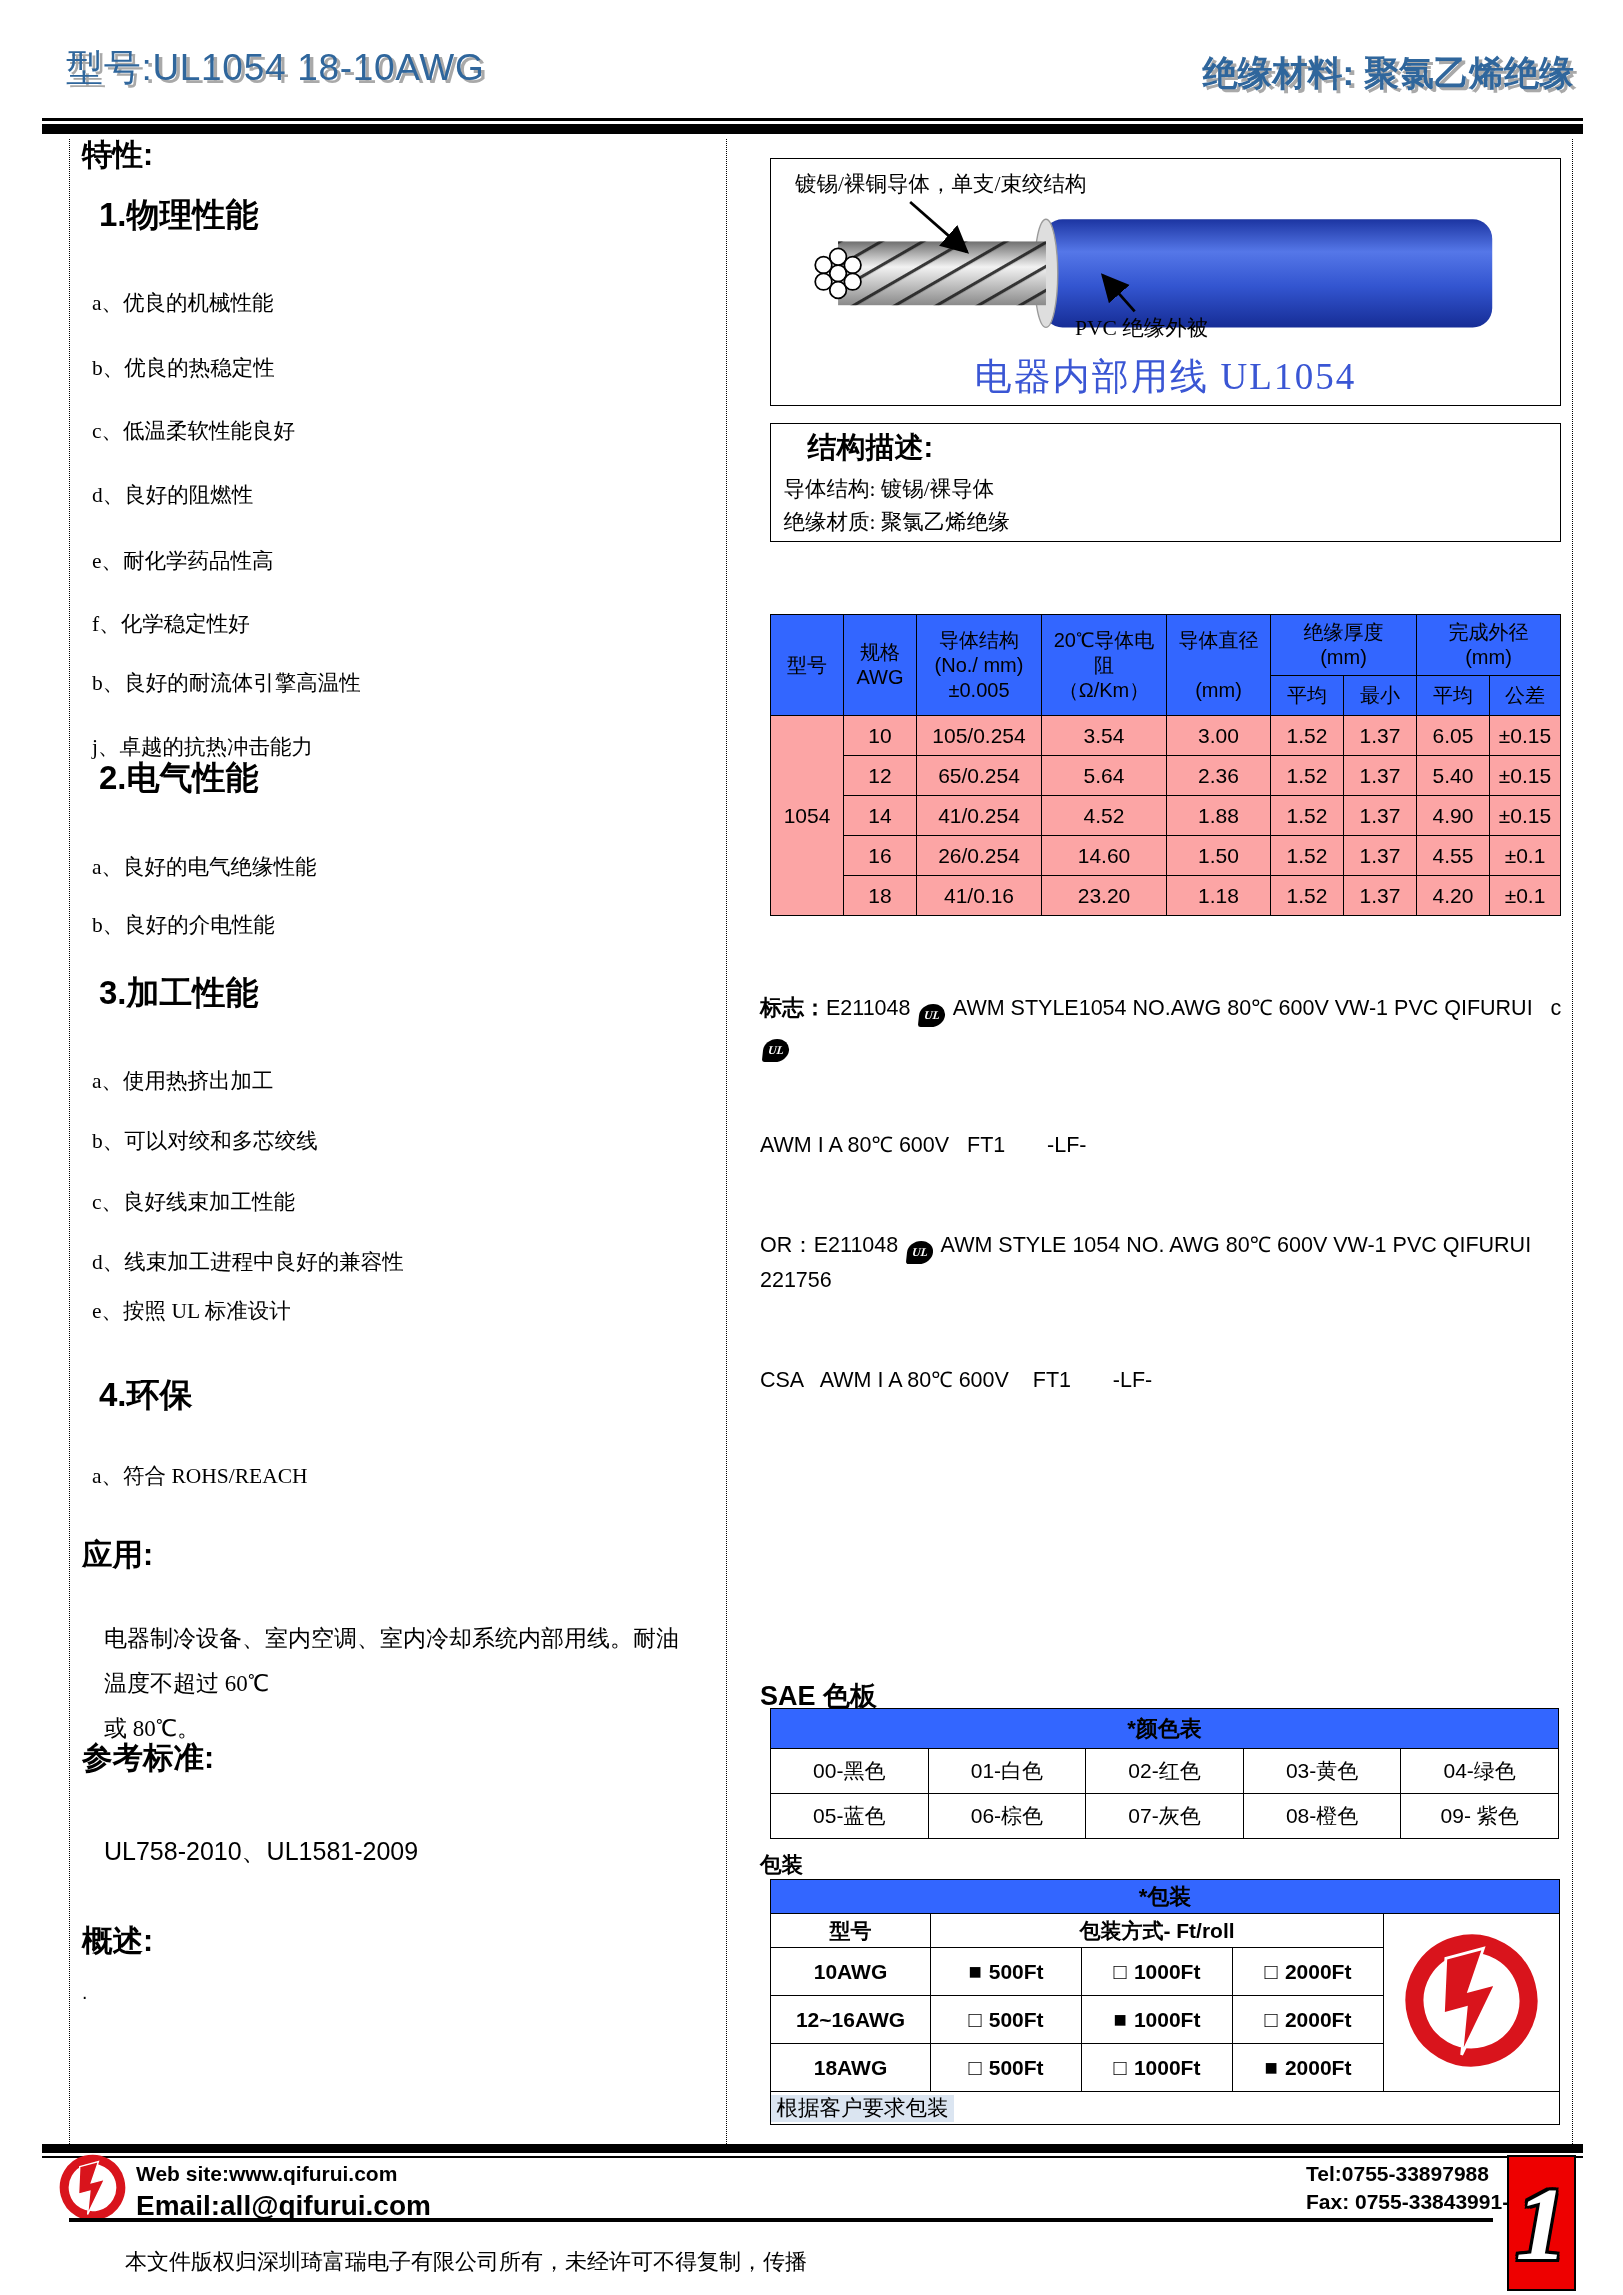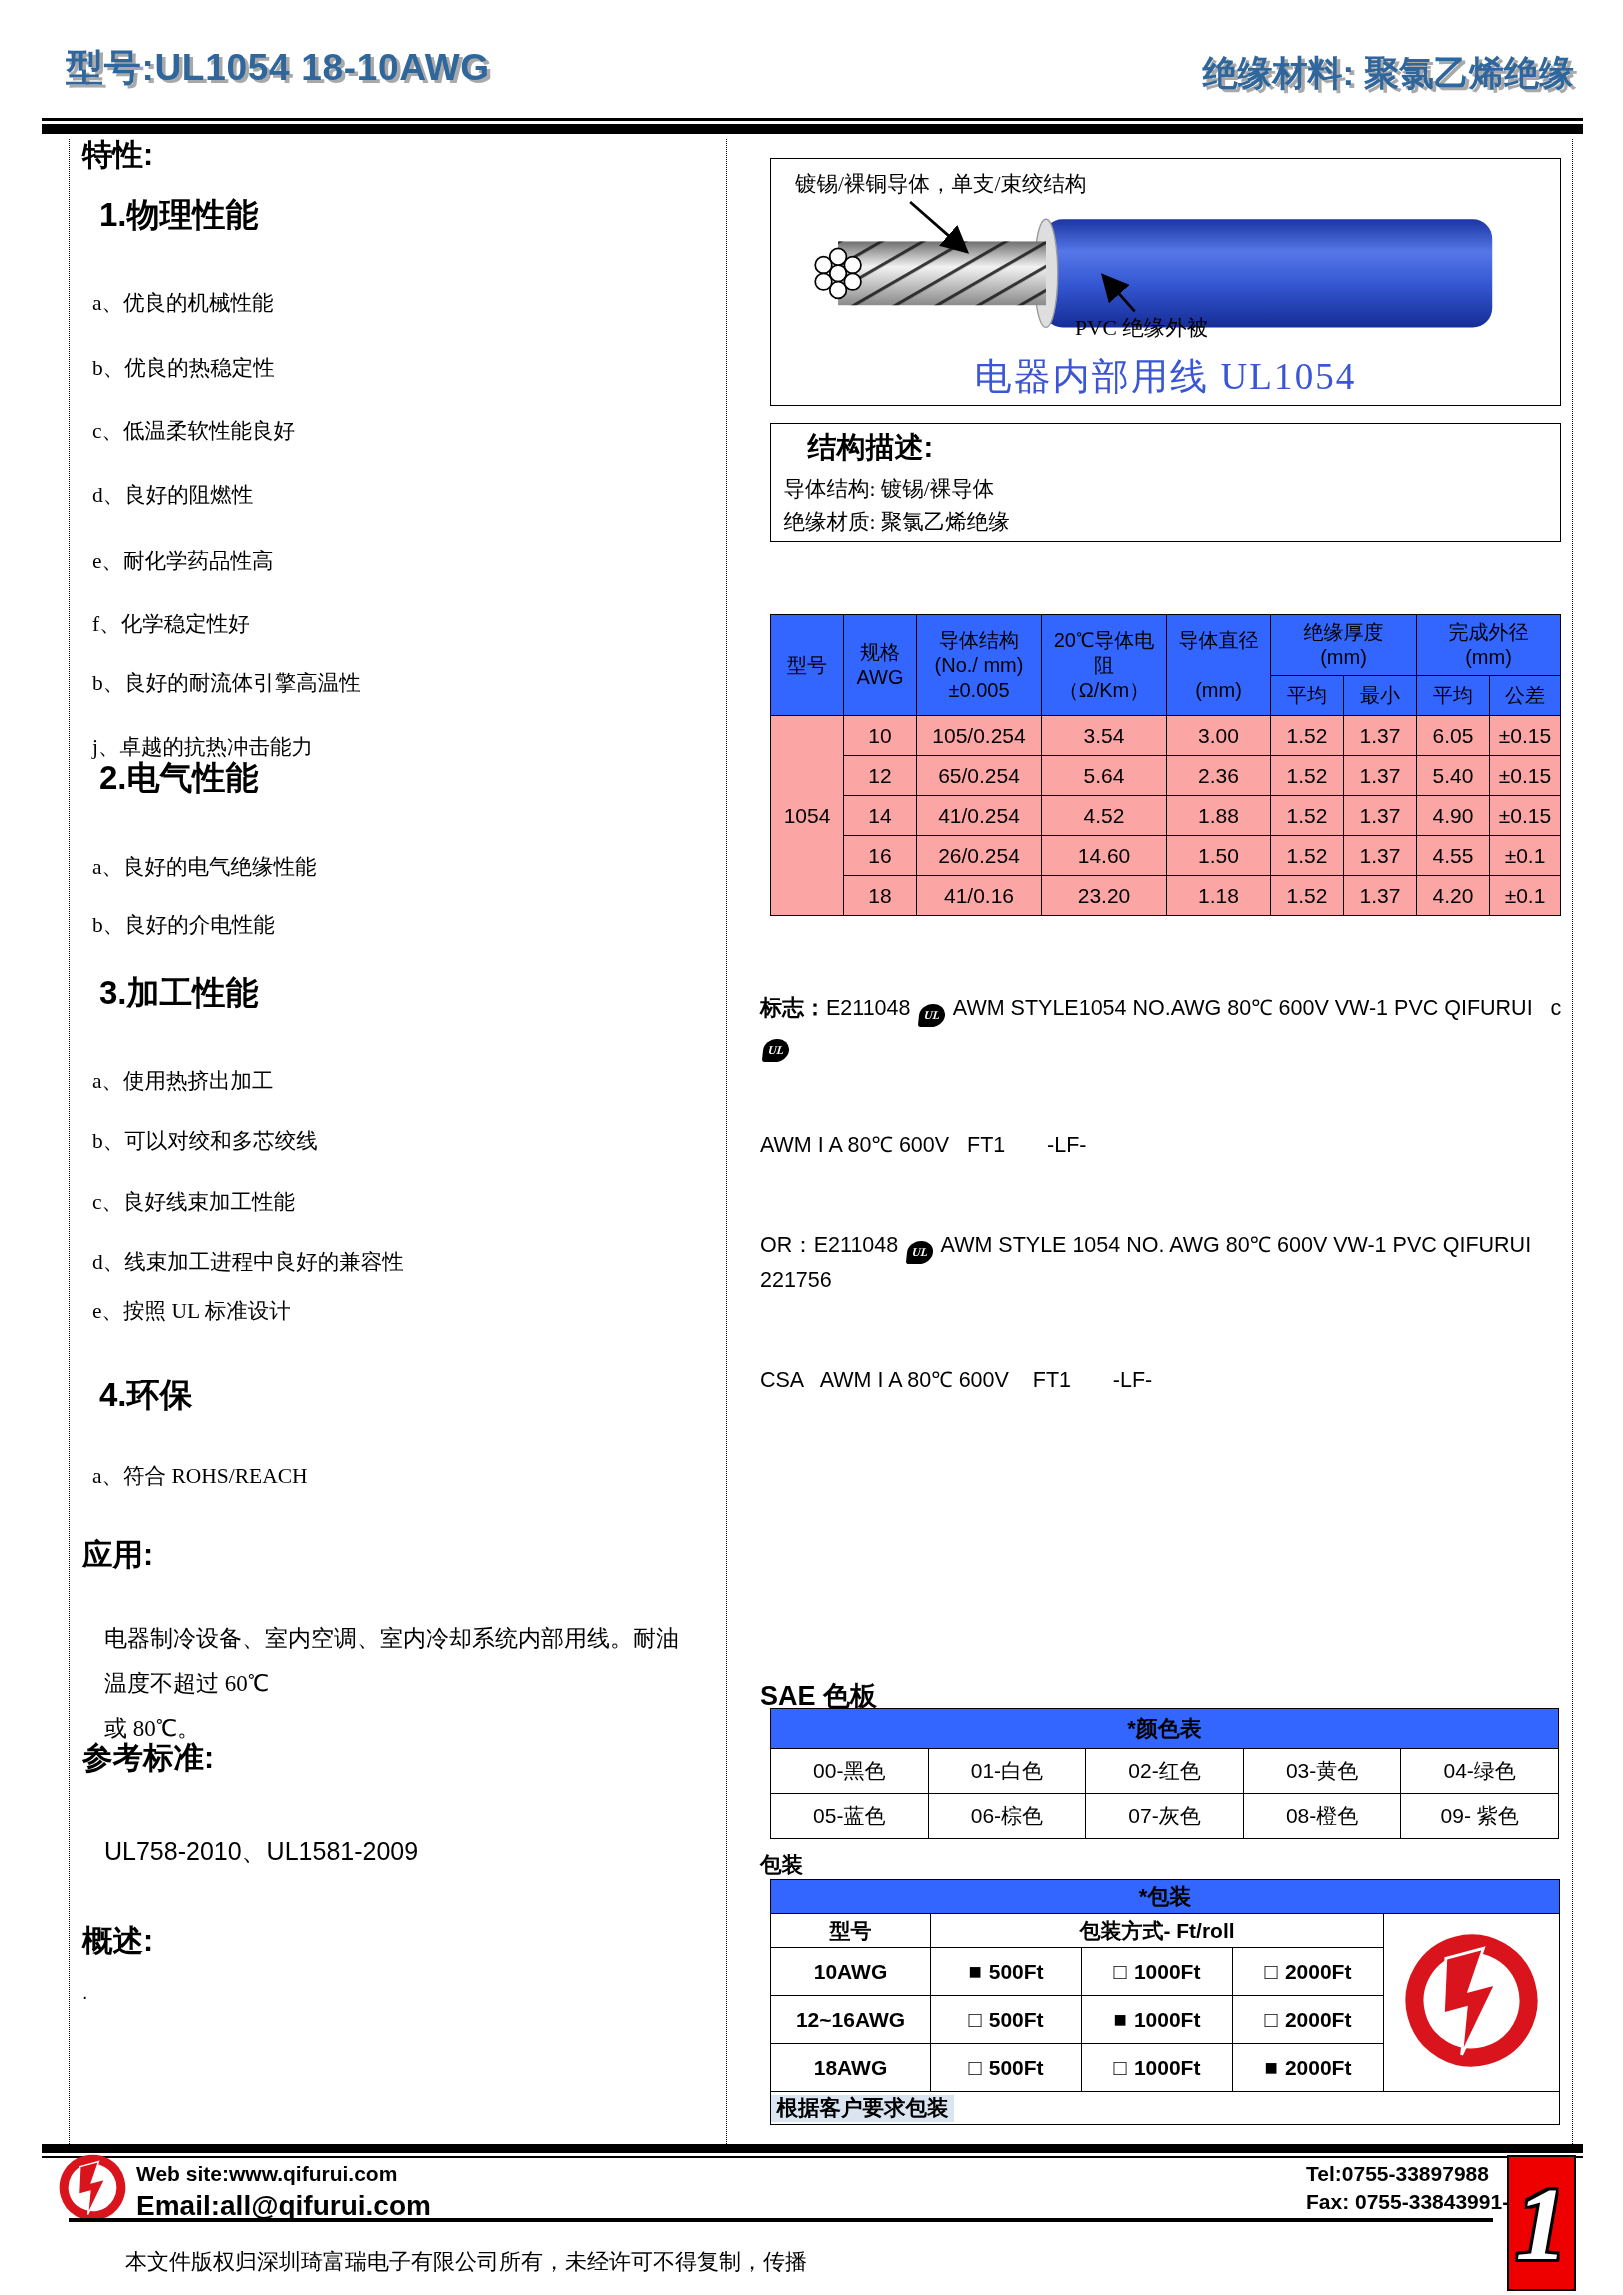--- a/index.html
+++ b/index.html
@@ -1,19 +1,19 @@
 <!DOCTYPE html>
 <html style="font-size:11px"><head>
 <meta charset="utf-8">
 <style>
   html,body{margin:0;padding:0;background:#fff;}
   #page{position:relative;width:1623px;height:2295px;background:#fff;overflow:hidden;
         font-family:"Liberation Sans",sans-serif;color:#000;}
   
-  .hdr-left{position:absolute;left:66px;top:43px;font-size:37px;font-weight:bold;
+  .hdr-left{position:absolute;left:66px;top:43px;font-size:37px;font-weight:normal;
     color:#2F669C;text-shadow:3.5px 2.8px 0 #A9A9A9;letter-spacing:0.7px;}
   .hdr-right{position:absolute;right:49px;top:50px;font-size:35px;font-weight:bold;
     color:#2F669C;text-shadow:3.5px 2.8px 0 #A9A9A9;}
   .hdr-rule{position:absolute;left:42px;width:1541px;top:118px;}
   .hdr-rule .thin{height:2.8px;background:#000;}
   .hdr-rule .gap{height:3.5px;}
   .hdr-rule .thick{height:9.7px;background:#000;}
   
   .vdot{position:absolute;top:139px;height:2005px;width:0;border-left:1.4px dotted #000;}
   
@@ -59,21 +59,21 @@
   .ctable th,.ctable td{border:1.4px solid #000;text-align:center;font-size:21px;padding:0;}
   .ctable th{background:#3366FF;height:39px;font-size:22px;}
   .ctable td{height:44px;background:#fff;}
   .pk-label{position:absolute;left:760px;top:1850px;font-size:21.5px;font-weight:bold;}
   .ptable{position:absolute;left:770px;top:1879px;width:789px;table-layout:fixed;}
   .ptable th,.ptable td{border:1.4px solid #000;text-align:center;font-size:21px;padding:0;}
   .ptable .pt-title{background:#3366FF;height:33px;font-size:22px;font-weight:bold;}
   .ptable .pt-sub{height:33px;font-weight:bold;background:#fff;}
   .ptable td{height:47px;background:#fff;font-weight:bold;}
   .ptable .chk{font-size:22px;margin-right:7px;}
-  .ptable .note-row td{height:32px;text-align:left;font-weight:bold;}
+  .ptable .note-row td{height:32px;text-align:left;font-weight:normal;}
   .note-hl{background:#DBE5F1;font-family:"Liberation Serif",serif;font-size:21.5px;padding:1.4px 5.6px;}
   .logo-cell{background:#fff;}
   
   .ft-rule{position:absolute;left:42px;width:1541px;top:2144px;}
   .ft-rule .thick{height:9px;background:#000;}
   .ft-rule .gap{height:2.8px;}
   .ft-rule .thin{height:2.1px;background:#000;}
   .ft-logo{position:absolute;left:58px;top:2153px;width:69px;height:69px;}
   .ft-web{position:absolute;left:136px;top:2162px;font-size:21px;font-weight:bold;}
   .ft-email{position:absolute;left:136px;top:2190px;font-size:28px;font-weight:bold;}

